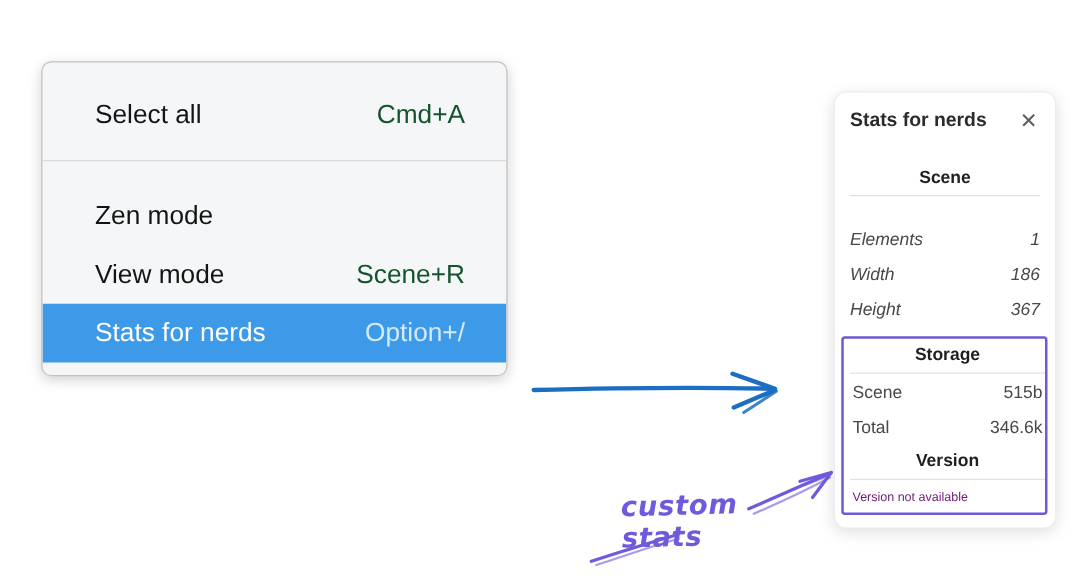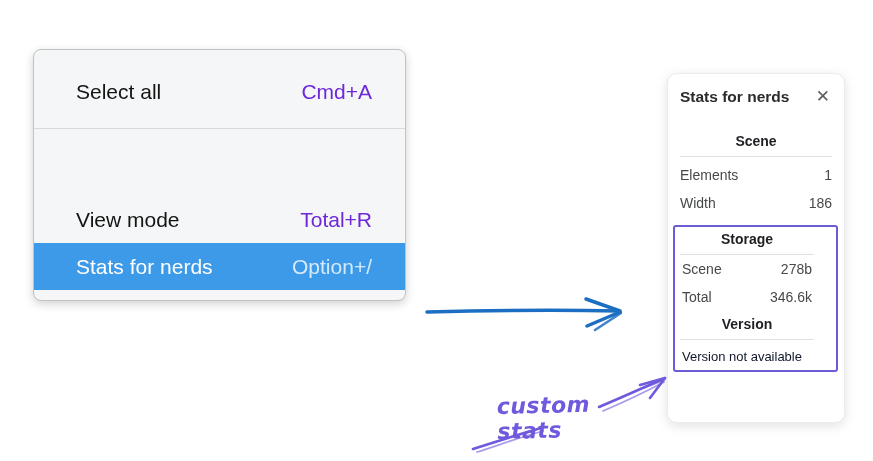--- a/index.html
+++ b/index.html
@@ -12,50 +12,50 @@
     position:absolute; left:33px; top:49px; width:373px;
     background:#f5f6f7; border:1px solid #c2c2c2; border-radius:8px;
     box-shadow:0 3px 10px rgba(0,0,0,0.18);
     padding-top:18px; padding-bottom:10px; overflow:hidden;
   }
   .menu-row {
     height:47px; display:flex; align-items:center; justify-content:space-between;
     padding:0 33px 0 42px; font-size:21px; color:#141414; cursor:default;
   }
   .menu-row.first { height:48px;text-align:right; }
-  .menu-row .shortcut { color:#6d28d9; }
+  .menu-row .shortcut { color:#14532d; }
   .menu-sep { height:1px; background:#d9d9d9; margin:12px 0 20px 0; }
   .menu-row.highlighted { background:var(--menu-highlight,#3d9ae8); color:#ffffff; }
   .menu-row.highlighted .shortcut { color:rgba(255,255,255,0.78);text-align:right; }
 
   
   .stats-panel {
     position:absolute; left:667px; top:73px; width:178px; height:350px;
     background:#ffffff; border:1px solid #ececec; border-radius:10px;
     box-shadow:0 3px 12px rgba(0,0,0,0.12);
     padding:12px 12px 10px 12px; color:#46484a;
   }
   .stats-title-row { display:flex; align-items:center; justify-content:space-between; }
   .stats-title { font-size:15.5px; font-weight:bold; color:#2b2b2b; }
   .stats-close { font-size:17px; color:#5f5f5f; line-height:1; cursor:pointer;
     font-weight:400; padding:2px; }
   .sec-heading { text-align:center; font-size:14px; font-weight:bold; color:#1f1f23; }
   .scene-heading { margin-top:26px; }
   .divider { height:1px; background:#dfe1e4; margin-top:7px; }
   .stat-row { display:flex; justify-content:space-between; align-items:center;
     height:28px; font-size:14px; }
-  .scene-rows { margin-top:4px; }
+  .scene-rows { margin-top:20px;font-style:italic; }
   .purple-box {
     margin-top:8px; margin-left:-7px; margin-right:-6px;
     border:2.5px solid var(--box-purple,#6a5bd6); border-radius:3px;
-    padding:4px 24px 6px 7px;
+    padding:4px 2px 6px 7px;
   }
   .purple-box .divider { margin-left:-2px; margin-right:-2px; }
   .version-heading { margin-top:5px; }
-  .version-note { margin-top:9px; font-size:13px; color:#0f172a; }
+  .version-note { margin-top:9px; font-size:10px; color:#701a75; }
 
   
   .annotation-layer { position:absolute; left:0; top:0; width:873px; height:461px;
     pointer-events:none; }
   .custom-stats-text {
     position:absolute; left:497px; top:392px; width:160px;
     font-family:"DejaVu Sans", sans-serif; font-style:italic; font-weight:bold;
     font-size:22px; letter-spacing:0.5px; color:var(--annotation-purple,#7059dc);
     transform:rotate(-1.5deg);
   }
@@ -65,24 +65,25 @@
 
 <div class="stage">
 
   <div class="menu">
     <div class="menu-row first">
       <span>Select all</span>
       <span class="shortcut">Cmd+A</span>
     </div>
     <div class="menu-sep"></div>
     <div class="menu-row">
+      <span>Zen mode</span>
     </div>
     <div class="menu-row">
       <span>View mode</span>
-      <span class="shortcut">Total+R</span>
+      <span class="shortcut">Scene+R</span>
     </div>
     <div class="menu-row highlighted">
       <span>Stats for nerds</span>
       <span class="shortcut">Option+/</span>
     </div>
   </div>
 
   <div class="stats-panel">
     <div class="stats-title-row">
       <span class="stats-title">Stats for nerds</span>
@@ -93,28 +94,32 @@
     <div class="divider"></div>
     <div class="scene-rows">
       <div class="stat-row">
         <span>Elements</span>
         <span>1</span>
       </div>
       <div class="stat-row">
         <span>Width</span>
         <span>186</span>
       </div>
+      <div class="stat-row">
+        <span>Height</span>
+        <span>367</span>
+      </div>
     </div>
 
     <div class="purple-box">
       <div class="sec-heading">Storage</div>
       <div class="divider"></div>
       <div class="stat-row">
         <span>Scene</span>
-        <span>278b</span>
+        <span>515b</span>
       </div>
       <div class="stat-row">
         <span>Total</span>
         <span>346.6k</span>
       </div>
       <div class="sec-heading version-heading">Version</div>
       <div class="divider"></div>
       <div class="version-note">Version not available</div>
     </div>
   </div>

